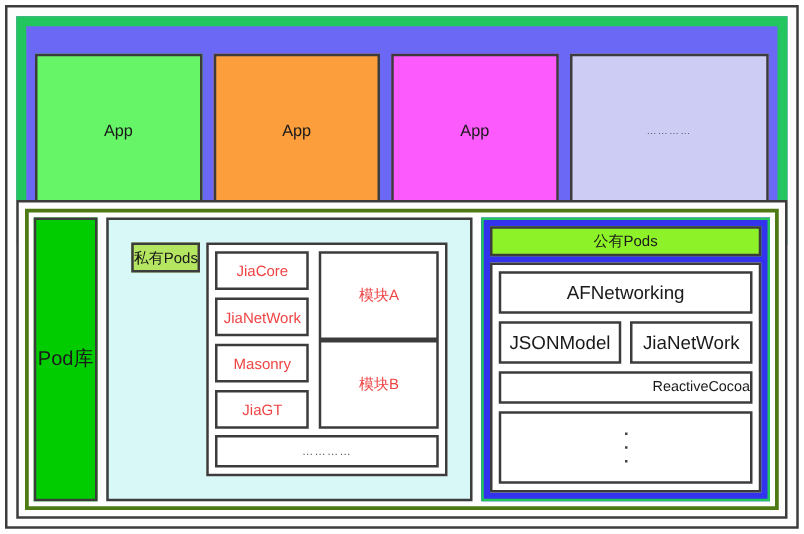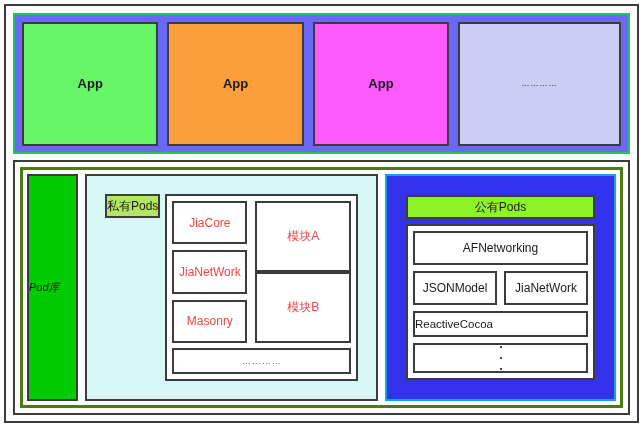--- a/index.html
+++ b/index.html
@@ -32,29 +32,28 @@
     background: #fdfdfd;
     padding: 4px;
   }
 
   
   .app-band {
     position: absolute;
     left: 13px;
     top: 13px;
     width: 617px;
-    height: 141px;
+    height: 183px;
     box-sizing: border-box;
     background: #6b68f5;
-    border: 2px solid #22c55e;
+    border: 8px solid #22c55e;
     display: flex;
     align-items: center;
     gap: 9px;
     padding: 0 7px;
-    font-weight: bold;
   }
   .app-box {
     box-sizing: border-box;
     height: 124px;
     border: 2px solid #3c3c3c;
     display: flex;
     align-items: center;
     justify-content: center;
     font-size: 13px;
     color: #1a1a1a;
@@ -89,24 +88,23 @@
 
   
   .pod-lib {
     box-sizing: border-box;
     width: 51px;
     flex: 0 0 51px;
     background: #00cc00;
     border: 2px solid #3c3c3c;
     display: flex;
     align-items: center;
-    justify-content: flex-start;
-    font-size: 11px;
-    color: #1a1a1a;
-    font-style: italic;
+    justify-content: center;
+    font-size: 16px;
+    color: #1a1a1a;
   }
 
   
   .private-panel {
     box-sizing: border-box;
     flex: 1 1 0;
     background: #d8f8f8;
     border: 2px solid #3c3c3c;
     padding: 18px;
     display: flex;
@@ -176,22 +174,22 @@
     font-size: 9px;
     letter-spacing: 1px;
     color: #555;
   }
 
   
   .public-panel {
     box-sizing: border-box;
     flex: 0 0 231px;
     background: #3333ee;
-    border: 2px solid #0ea5e9;
-    padding: 19px;
+    border: 2px solid #22c55e;
+    padding: 5px;
     display: flex;
     flex-direction: column;
     gap: 5px;
   }
   .public-header {
     box-sizing: border-box;
     height: 24px;
     background: #8ef228;
     border: 2px solid #3c3c3c;
     display: flex;
@@ -216,31 +214,31 @@
     flex: 0 0 34px;
   }
   .pub-cell {
     box-sizing: border-box;
     flex: 1 1 0;
     border: 2px solid #3c3c3c;
     background: #ffffff;
     display: flex;
     align-items: center;
     justify-content: center;
-    font-size: 12px;
+    font-size: 15px;
     color: #1a1a1a;
   }
   .pub-wide {
     box-sizing: border-box;
     flex: 0 0 26px;
     border: 2px solid #3c3c3c;
     background: #ffffff;
     display: flex;
     align-items: center;
-    justify-content: flex-start;
+    justify-content: flex-end;
     font-size: 11.5px;
     color: #1a1a1a;
   }
   .pub-vdots {
     box-sizing: border-box;
     flex: 1 1 auto;
     border: 2px solid #3c3c3c;
     background: #ffffff;
     display: flex;
     flex-direction: column;
@@ -292,20 +290,23 @@
           <div class="private-cols">
             <div class="col-left">
               <div class="cell">
                 <span>JiaCore</span>
               </div>
               <div class="cell">
                 <span>JiaNetWork</span>
               </div>
               <div class="cell">
                 <span>Masonry</span>
+              </div>
+              <div class="cell">
+                <span>JiaGT</span>
               </div>
             </div>
             <div class="col-right">
               <div class="cell">
                 <span>模块A</span>
               </div>
               <div class="cell">
                 <span>模块B</span>
               </div>
             </div>

